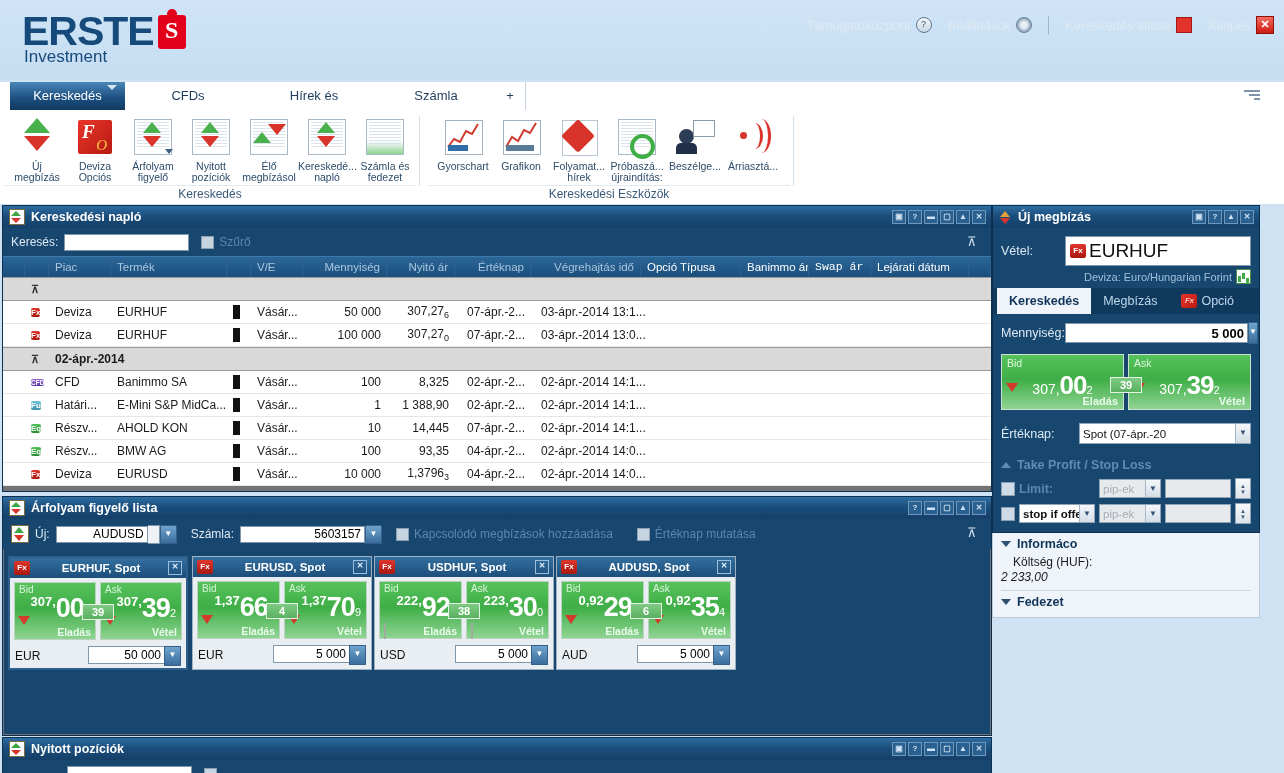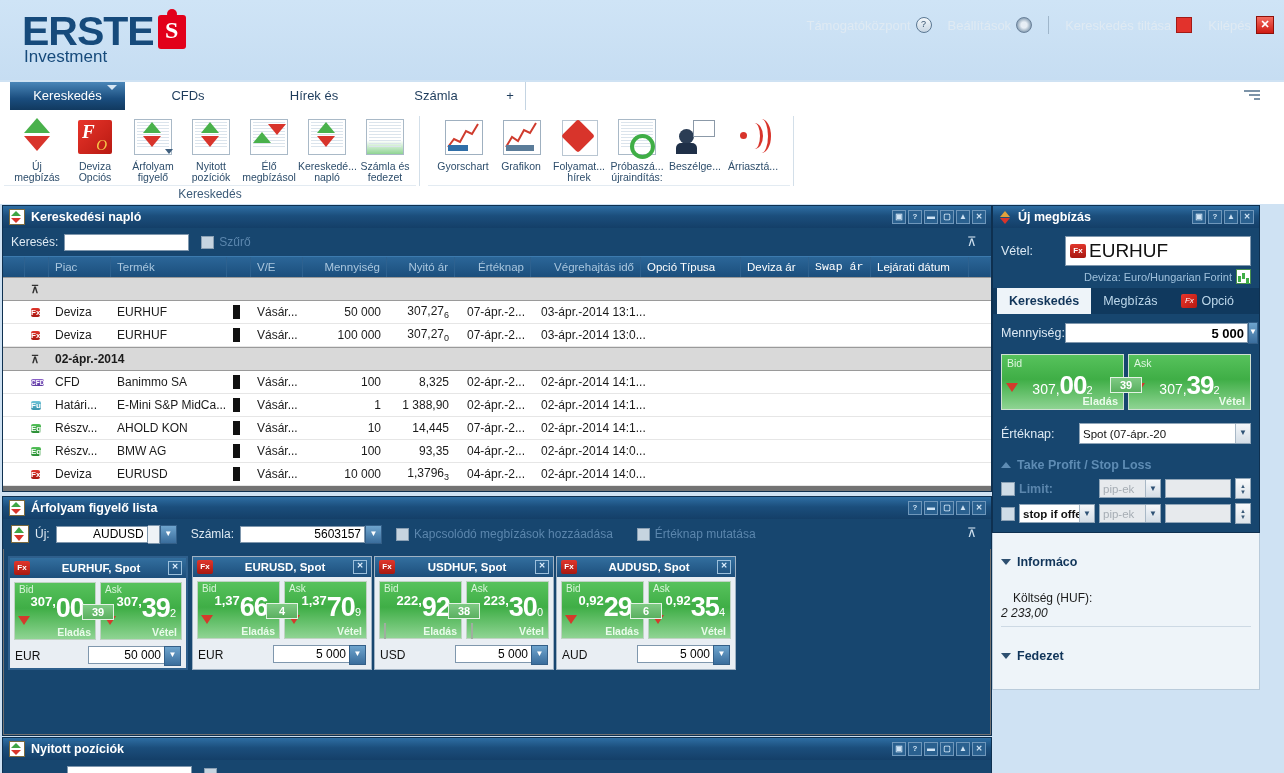--- a/index.html
+++ b/index.html
@@ -210,21 +210,21 @@
   .chk2{width:12px;height:12px;background:#cfdce7;border:1px solid #8aa0b4;flex:none;}
   .selbox{height:19px;background:#fff;border:1px solid #8fa5b8;display:flex;align-items:center;
     font-size:11.5px;color:#111;box-sizing:border-box;}
   .selbox.dis{background:#e7eaed;color:#a6adb4;}
   .selbox .cap{flex:1;padding-left:3px;overflow:hidden;white-space:nowrap;}
   .selbox .ar{width:14px;text-align:center;color:#2f5275;font-size:8px;
     background:linear-gradient(180deg,#f4f7fa,#d4dde6);border-left:1px solid #a8b8c6;height:100%;line-height:17px;}
   .spin{width:14px;height:19px;border:1px solid #8fa5b8;background:linear-gradient(180deg,#f7f9fb,#dde4ea);
     display:flex;flex-direction:column;align-items:center;justify-content:center;font-size:6px;color:#3a5a78;line-height:6px;}
   .infoblk{background:#eef4f9;border:1px solid #b9cbdb;border-top:none;padding-bottom:4px;}
-  .infohd{display:flex;align-items:center;gap:6px;padding:22px 8px;color:#11355a;font-size:12.5px;font-weight:bold;}
+  .infohd{display:flex;align-items:center;gap:6px;padding:4px 8px;color:#11355a;font-size:12.5px;font-weight:bold;}
   .tri-dark{width:0;height:0;border-left:5px solid transparent;border-right:5px solid transparent;
     border-top:6px solid #2d4f70;}
   .costlbl{padding:0 20px;font-size:12px;color:#1b1b1b;}
   .costval{padding:1px 8px 6px 8px;font-size:12px;color:#1b1b1b;font-style:italic;}
   .hr{height:1px;background:#cdd9e4;margin:0 8px;}
 </style>
 </head>
 <body>
 
 <div class="app">
@@ -402,20 +402,21 @@
       </div>
       <div class="ritem" style="left:300px;">
         <div class="icn">
           <span style="position:absolute;left:8px;top:16px;width:7px;height:7px;border-radius:50%;background:#d8342b;"></span>
           <span style="position:absolute;left:14px;top:7px;width:14px;height:26px;border-right:3px solid #d8342b;border-radius:50%;"></span>
           <span style="position:absolute;left:20px;top:3px;width:16px;height:34px;border-right:3px solid #d8342b;border-radius:50%;"></span>
         </div>
         <div class="ilbl">Árriasztá...</div>
       </div>
       <div class="gline"></div>
+      <div class="gtitle">Kereskedési Eszközök</div>
       <div class="gsep"></div>
     </div>
   </div>
 
   <div class="panel" style="left:2px;top:205px;width:988px;height:285px;">
     <div class="ptitle">
       <span class="tico"></span>
       <span>Kereskedési napló</span>
       <span class="pbtns">
         <span class="pbtn">▣</span>
@@ -439,21 +440,21 @@
       <div class="th" style="width:24px;"></div>
       <div class="th" style="width:62px;">Piac</div>
       <div class="th" style="width:116px;">Termék</div>
       <div class="th" style="width:24px;"></div>
       <div class="th" style="width:52px;">V/E</div>
       <div class="th r" style="width:84px;text-align:right;">Mennyiség</div>
       <div class="th r" style="width:68px;text-align:right;">Nyitó ár</div>
       <div class="th r" style="width:76px;text-align:right;">Értéknap</div>
       <div class="th r" style="width:110px;text-align:right;">Végrehajtás idő</div>
       <div class="th on" style="width:100px;">Opció Típusa</div>
-      <div class="th on" style="width:68px;">Deviza ár</div>
+      <div class="th on" style="width:68px;">Banimmo ár</div>
       <div class="th on" style="width:62px;font-family:Liberation Mono, monospace;">Swap ár</div>
       <div class="th on" style="width:98px;">Lejárati dátum</div>
       <div class="th" style="flex:1;"></div>
     </div>
 
     <div class="tbody" style="height:203px;">
 
       <div class="grow grp">
         <div class="td" style="width:22px;"></div>
         <div class="td" style="width:24px;"><span class="collapse">⊼</span></div>

